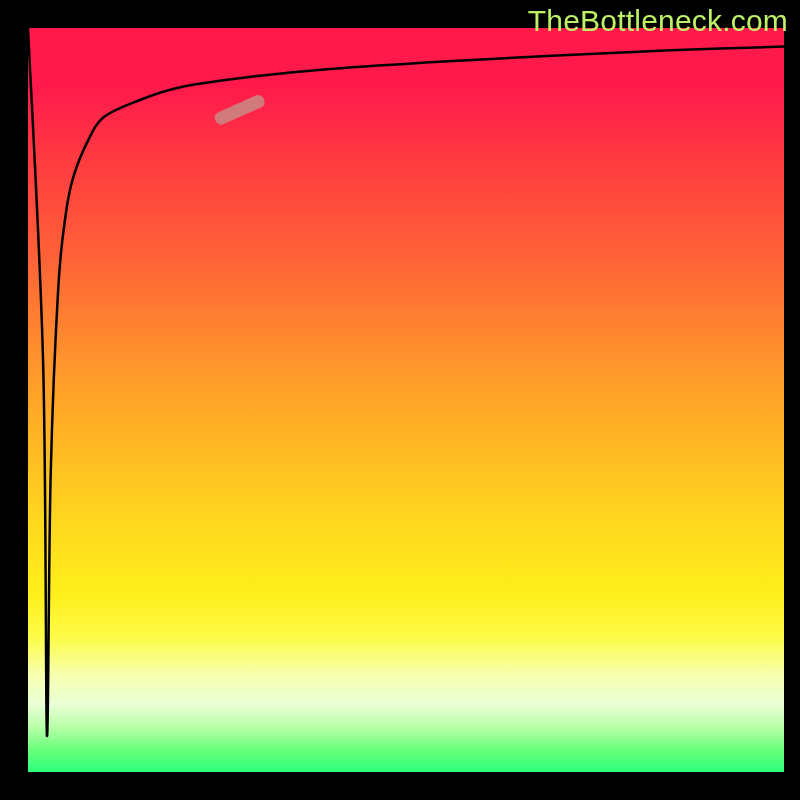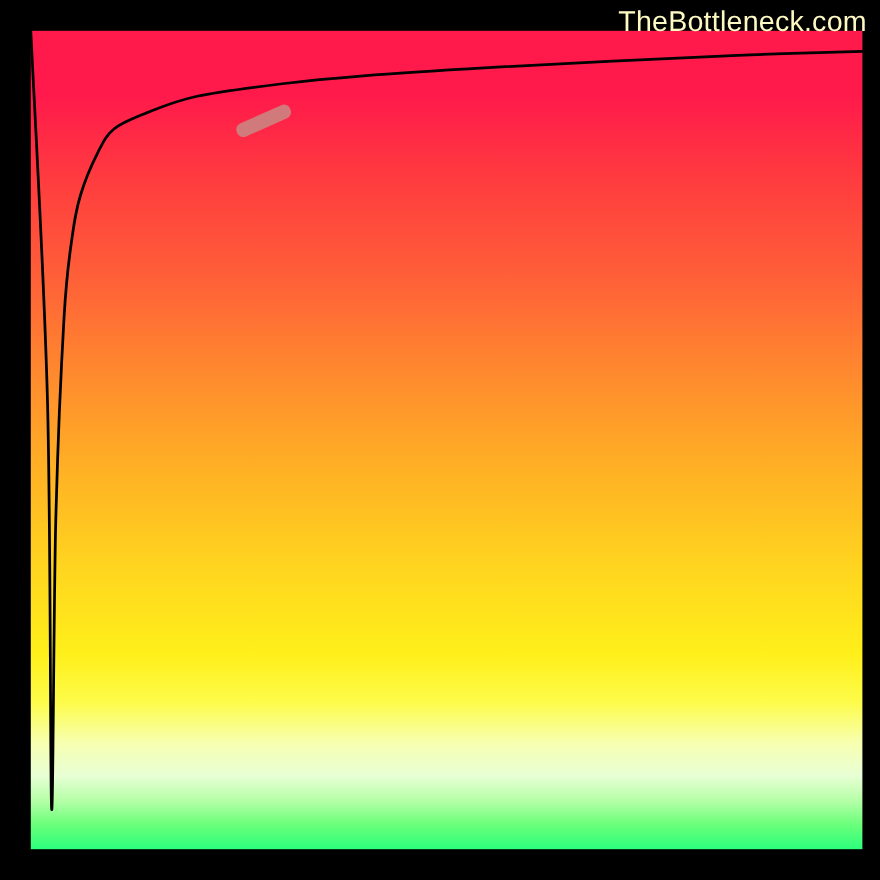--- a/index.html
+++ b/index.html
@@ -38,22 +38,22 @@
       #e8ffd5 91%,
       #b7ffa8 94%,
       #6aff7a 97%,
       #2cff7c 100%
     );
   }
   .watermark {
     position: absolute;
     top: 4px;
     right: 12px;
-    font-size: 26px;
-    color: #fef9c3;
+    font-size: 30px;
+    color: #bef264;
     font-weight: 400;
     letter-spacing: 0.2px;
   }
   svg.curve {
     position: absolute;
     left: 28px;
     top: 28px;
     width: 756px;
     height: 744px;
     overflow: visible;

